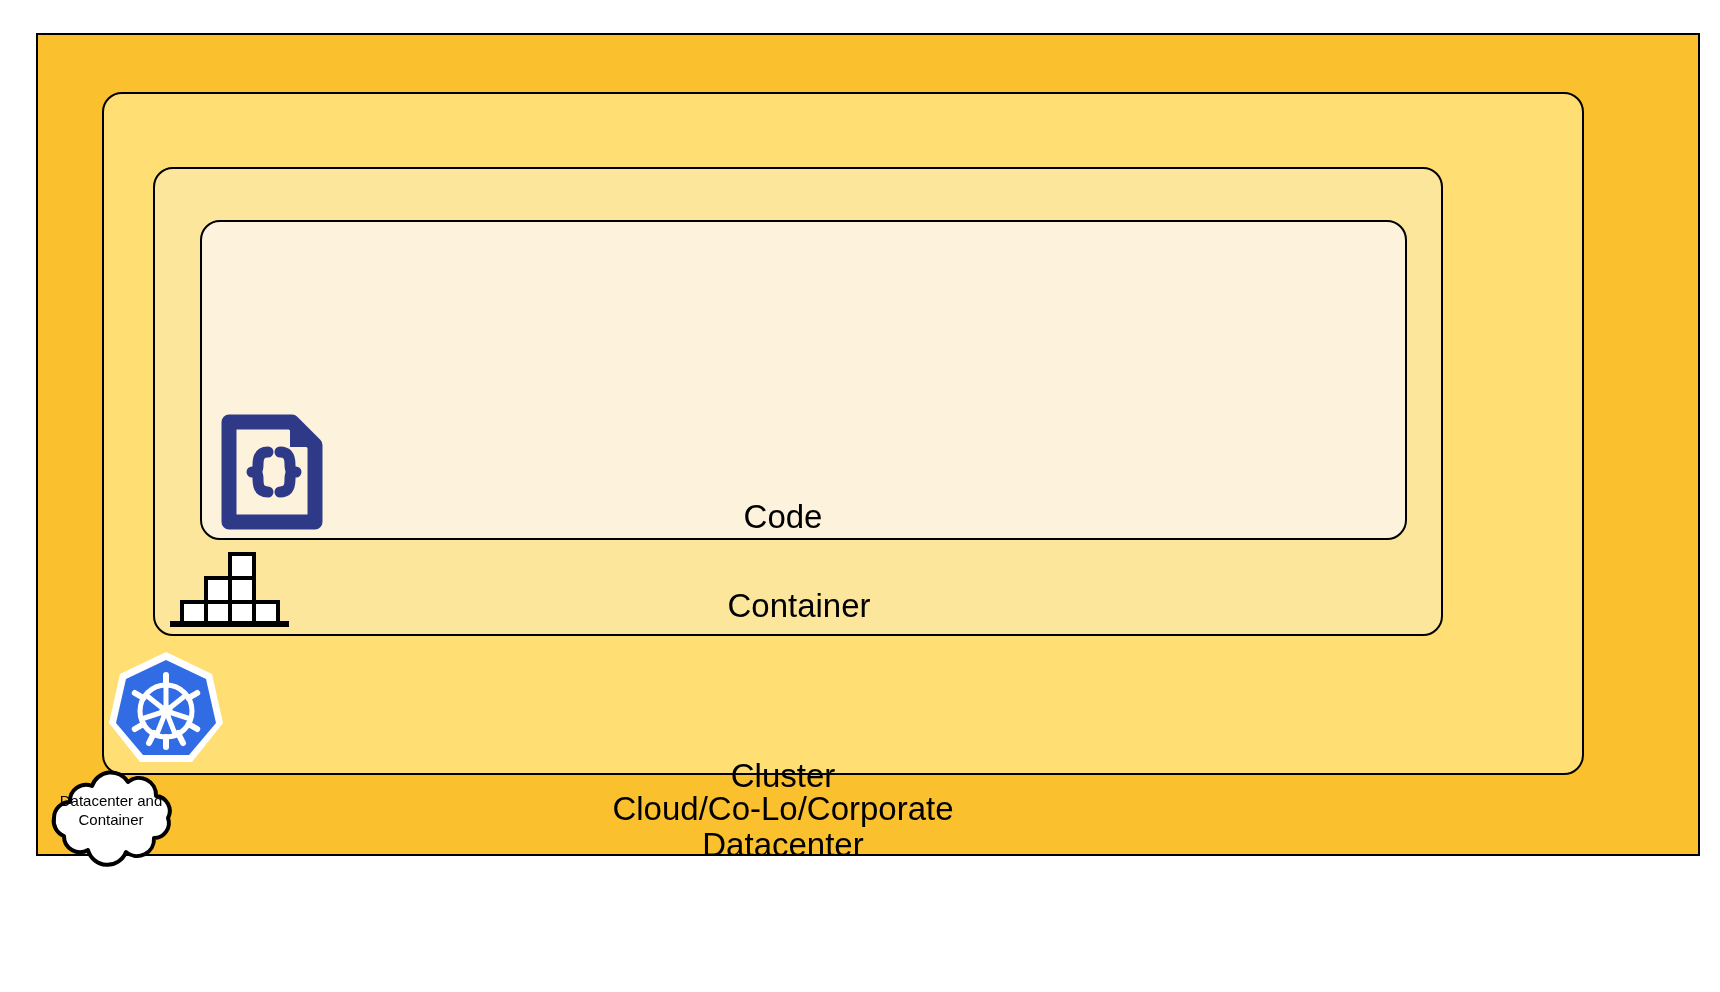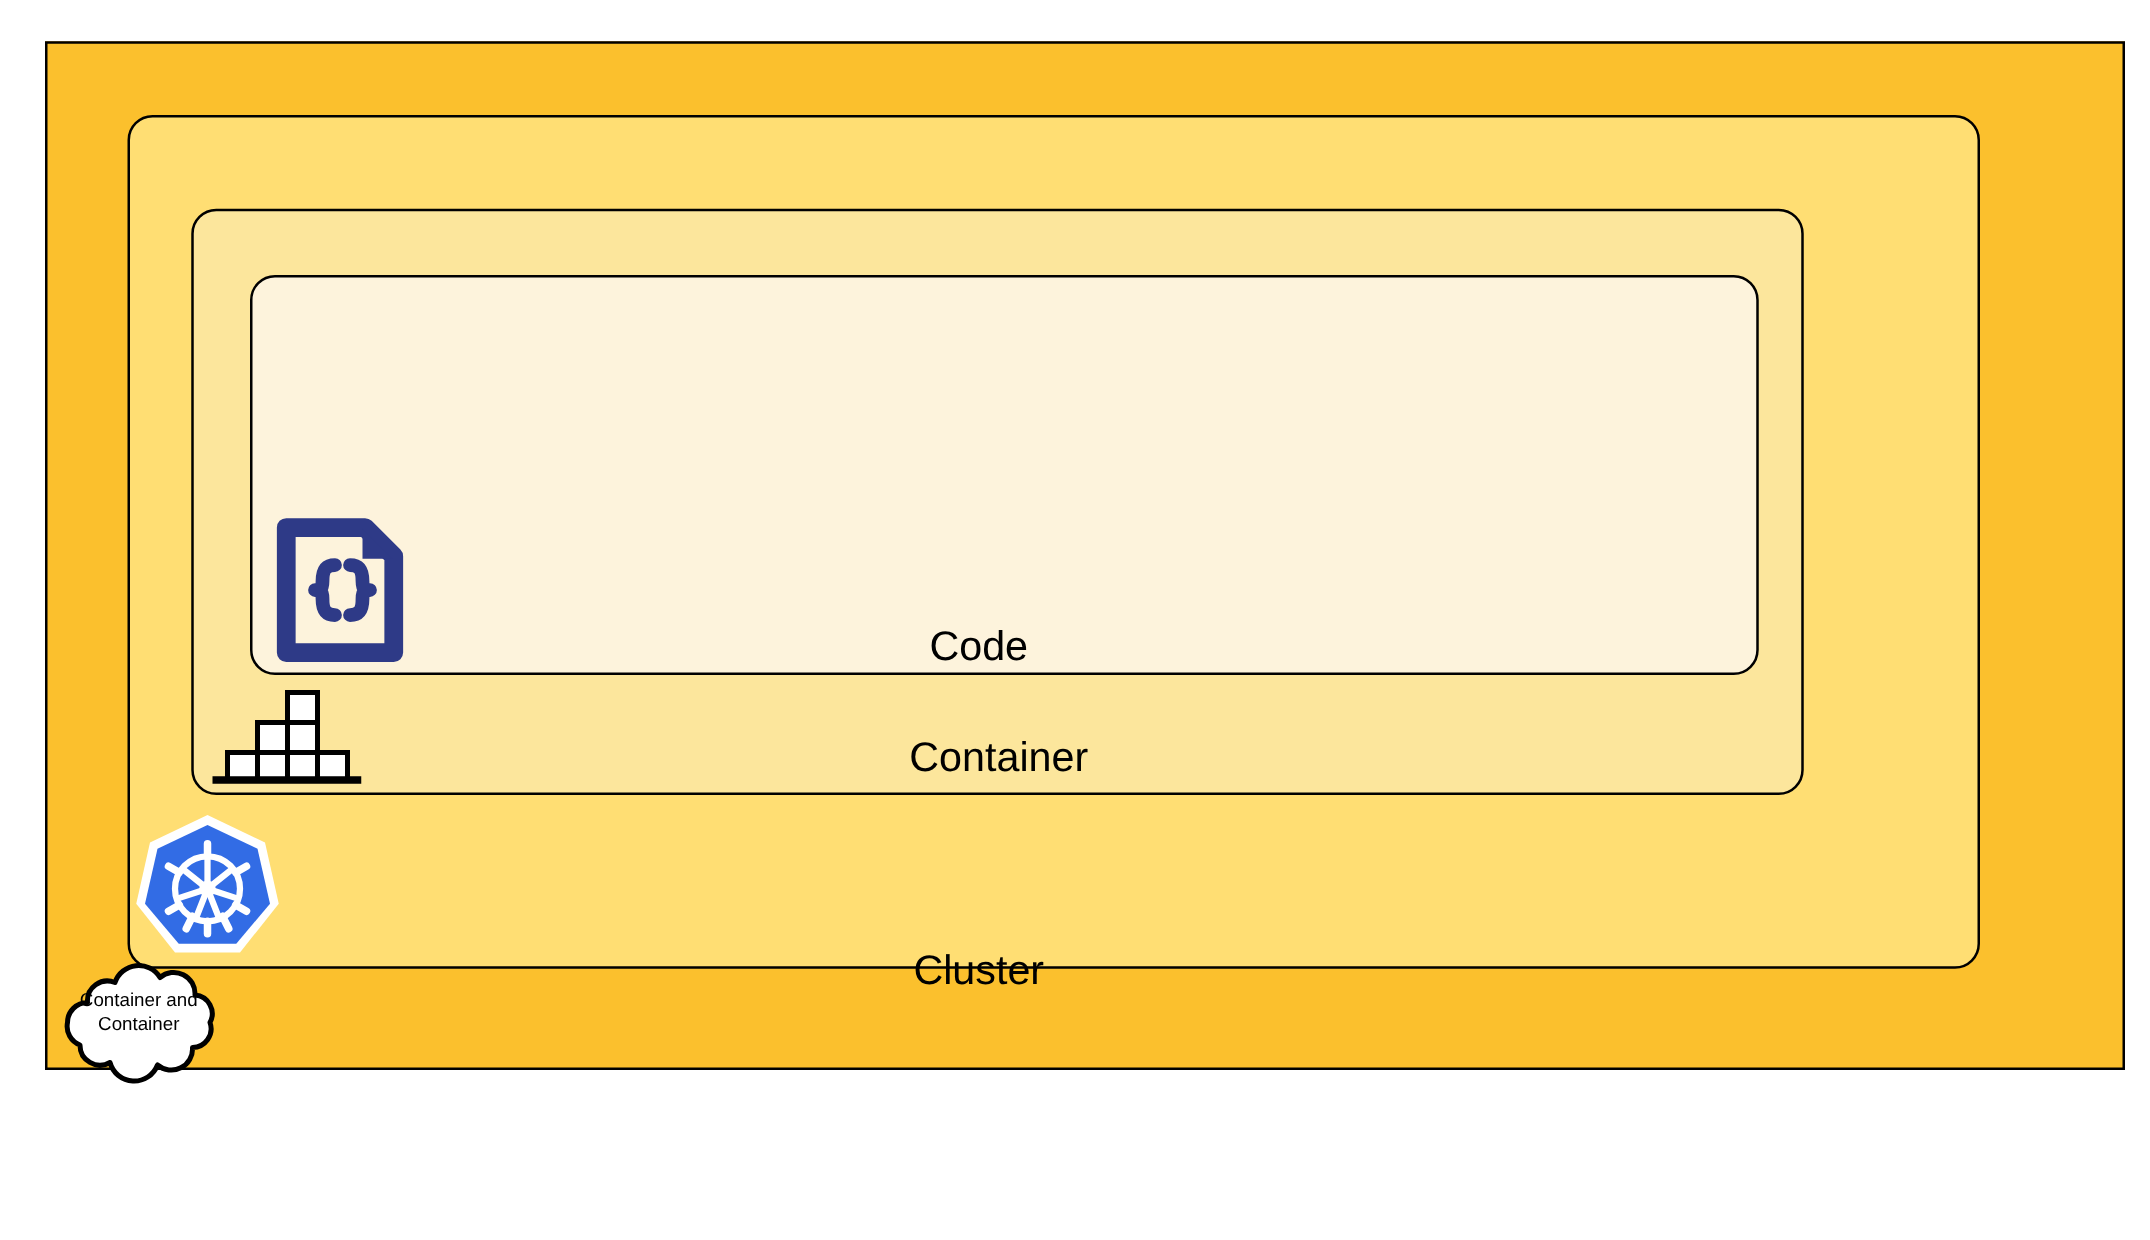--- a/index.html
+++ b/index.html
@@ -167,20 +167,24 @@
   <div class="layer layer-container" style="background: rgb(252, 230, 156); border-color: rgb(0, 0, 0);"></div>
 
   <div class="layer layer-code" style="background: rgb(253, 243, 220); border-color: rgb(0, 0, 0);"></div>
 
   <div class="layer-label label-code">Code</div>
 
   <div class="layer-label label-container">Container</div>
 
   <div class="layer-label label-cluster">Cluster</div>
 
+  <div class="layer-label label-datacenter">
+    <span class="line">Cloud/Co-Lo/Corporate</span>
+    <span class="line">Datacenter</span>
+  </div>
 
   <div class="icon-wrap icon-code">
     <svg width="104" height="118" viewBox="0 0 104 118" xmlns="http://www.w3.org/2000/svg">
       <path d="M9 9 L72 9 L95 32 L95 109 L9 109 Z" fill="none" stroke="#2E3A87" stroke-width="15" stroke-linejoin="round" stroke-linecap="round"></path>
       <path d="M70 10 L70 34 L94 34 Z" fill="#2E3A87"></path>
       <path d="M48 39 C39 39 38 45 38 52 C38 60 35 59 32 59 C35 59 38 58 38 66
                C38 73 39 79 48 79" fill="none" stroke="#2E3A87" stroke-width="11" stroke-linecap="round" stroke-linejoin="round"></path>
       <path d="M60 39 C69 39 70 45 70 52 C70 60 73 59 76 59 C73 59 70 58 70 66
                C70 73 69 79 60 79" fill="none" stroke="#2E3A87" stroke-width="11" stroke-linecap="round" stroke-linejoin="round"></path>
     </svg>
@@ -250,17 +254,17 @@
                A15 15 0 0 1 114 66
                A17 17 0 0 1 86 80
                A20 20 0 0 1 48 78
                A16 16 0 0 1 24 64
                A16 16 0 0 1 14 46
                A16 16 0 0 1 30 30 Z" fill="#FFFFFF" stroke="#000000" stroke-width="4" stroke-linejoin="round"></path>
     </svg>
   </div>
 
   <div class="cloud-text">
-    <span class="line">Container and</span>
+    <span class="line">Datacenter and</span>
     <span class="line">Container</span>
   </div>
 
 </div>
 
 </body></html>

